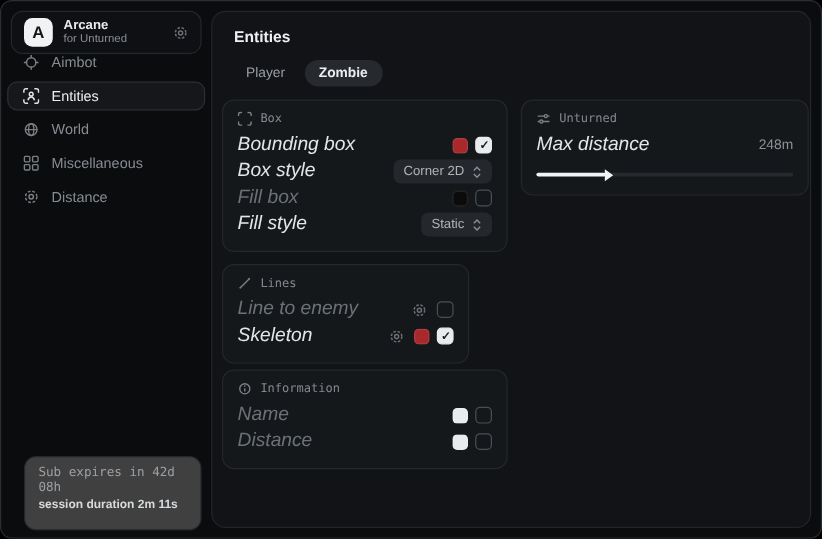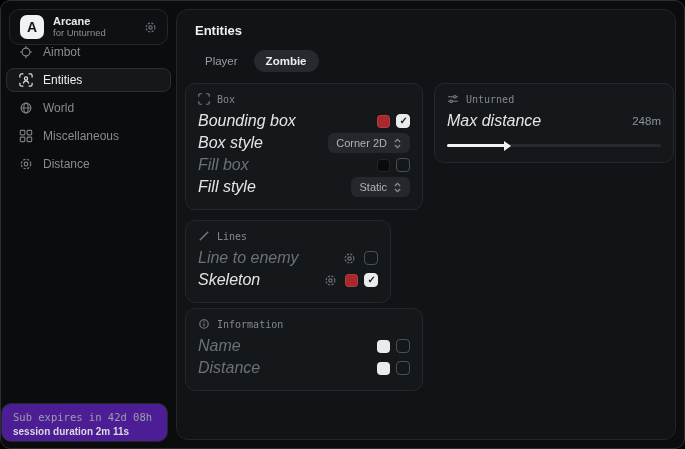--- a/index.html
+++ b/index.html
@@ -25,22 +25,22 @@
   .category-label { margin:18px 0 0 16px; font-size:10px; color:#62676d; }
 
   .nav { margin-top:10px; display:flex; flex-direction:column; gap:4px; }
   .nav-item { margin:0 5px; height:24px; display:flex; align-items:center; gap:10px;
     padding:0 12px; border-radius:8px; border:1px solid transparent;
     font-size:12px; color:#878c92; cursor:default; }
   .nav-item .nav-icon { display:flex; color:#7b8086; }
   .nav-item.selected { background:#15171b; border-color:#2c3036; color:#eceef0; }
   .nav-item.selected .nav-icon { color:#dfe2e5; }
 
-  .sidebar-footer { position:absolute; left:0; right:8px; bottom:6px;
-    border:1px solid #24272c; border-radius:10px; background:#4c1d95; padding:7px 11px 4px; }
+  .sidebar-footer { position:absolute; left:19px; right:8px; bottom:6px;
+    border:1px solid #24272c; border-radius:10px; background:#404040; padding:7px 11px 15px; }
   .sub-expiry { font-family:"DejaVu Sans Mono", monospace; font-size:10.5px; color:#9aa0a6; }
   .session-duration { margin-top:3px; font-size:10px; font-weight:700; color:#d8dbde; }
 
   
   .main-panel { position:absolute; left:175px; top:8px; right:8px; bottom:8px;
     background:#111316; border:1px solid #222529; border-radius:12px; }
 
   .page-title { margin:13px 0 0 18px; font-size:13px; font-weight:700; color:#eef0f2; }
 
   .tabs { margin:12px 0 0 16px; display:flex; gap:4px; }

